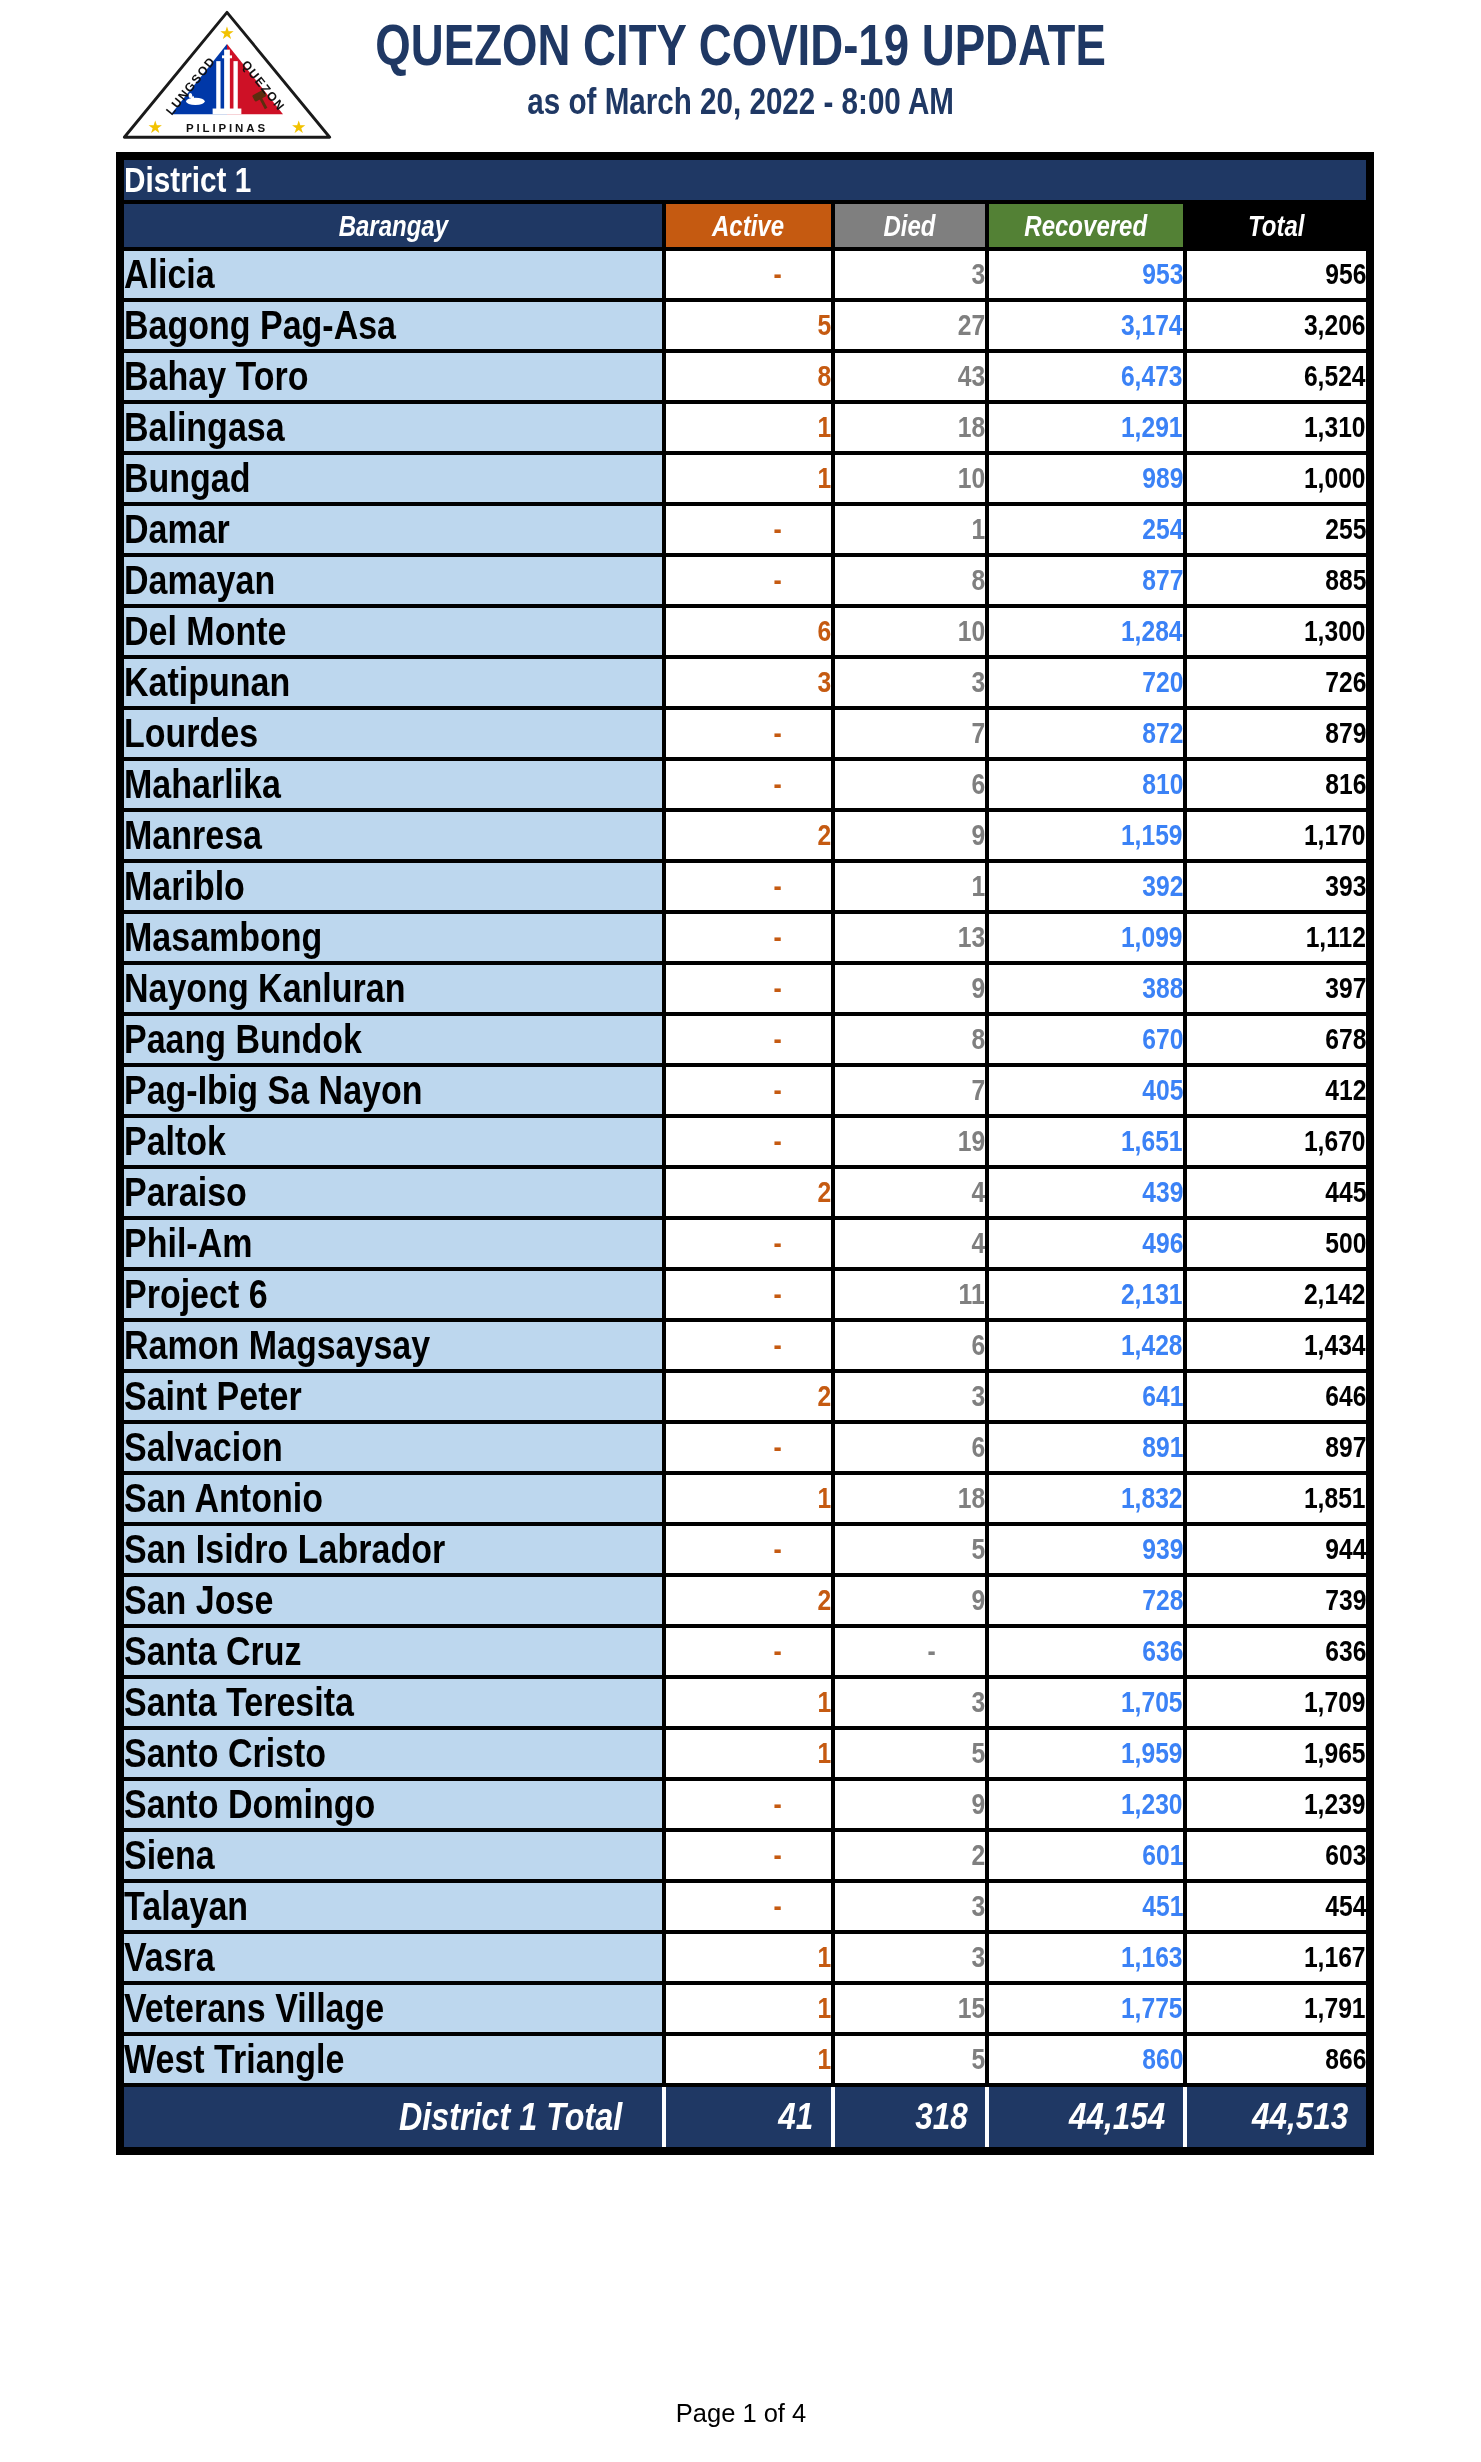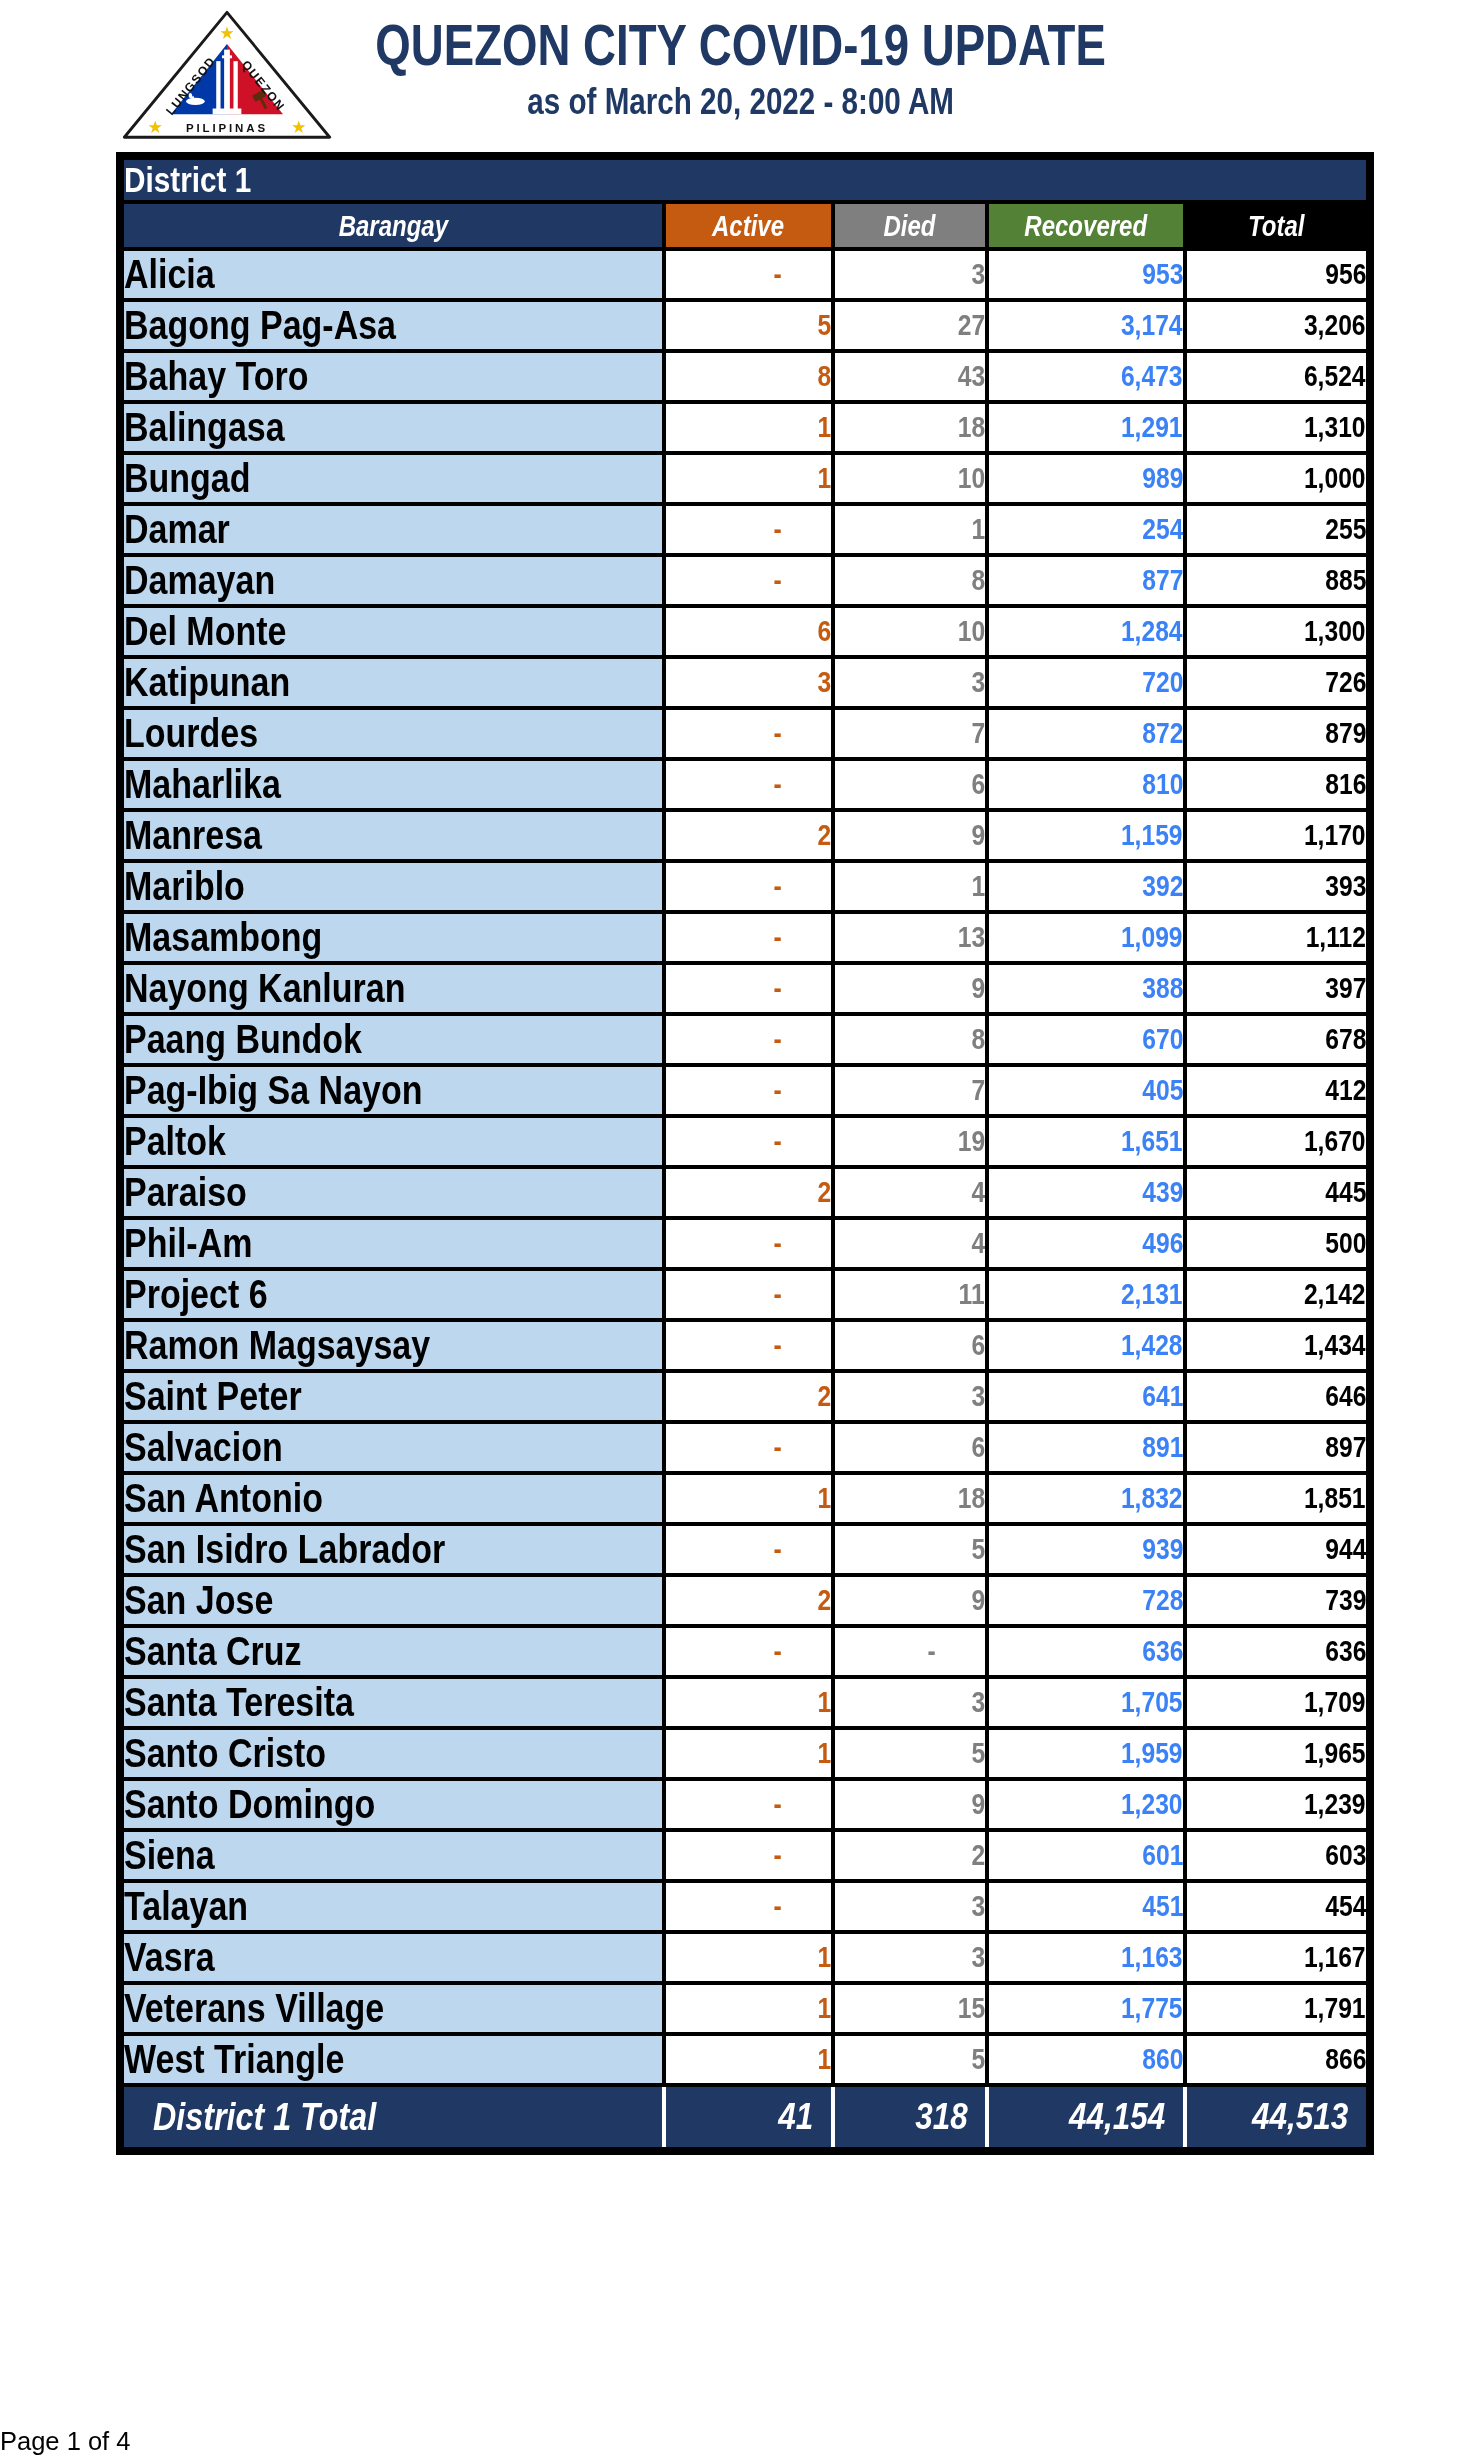--- a/index.html
+++ b/index.html
@@ -63,27 +63,27 @@
   .c-rec    { color:#3b82f6; }
   .c-tot    { color:#000000; }
 
   tr.total-row td {
     height:60px; background:#1F3864; color:#ffffff;
     font-style:italic; font-weight:bold; border-color:#ffffff;
     border-top:4px solid #000; border-bottom:8px solid #000;
   }
   tr.total-row td:first-child { border-left:8px solid #000; }
   tr.total-row td:last-child  { border-right:8px solid #000; }
-  tr.total-row td.t-label { text-align:left; padding-left:29px; font-size:38px; }
+  tr.total-row td.t-label { text-align:right; padding-left:29px; font-size:38px; }
   tr.total-row td.t-num   { text-align:right; padding-right:17.5px; font-size:37px; }
 
   
   .footer {
-    position:absolute; left:0; right:0; top:2399px; text-align:left;
-    font-size:25.5px; color:#000;margin-top:28px;
+    position:absolute; left:0; right:0; top:2399px; text-align:center;
+    font-size:25.5px; color:#000;
   }
 
   
   .seal-band-text { font-family:"Liberation Sans", sans-serif; font-weight:bold; fill:#111; }
 </style>
 </head>
 <body>
 
 <div class="page">
 

